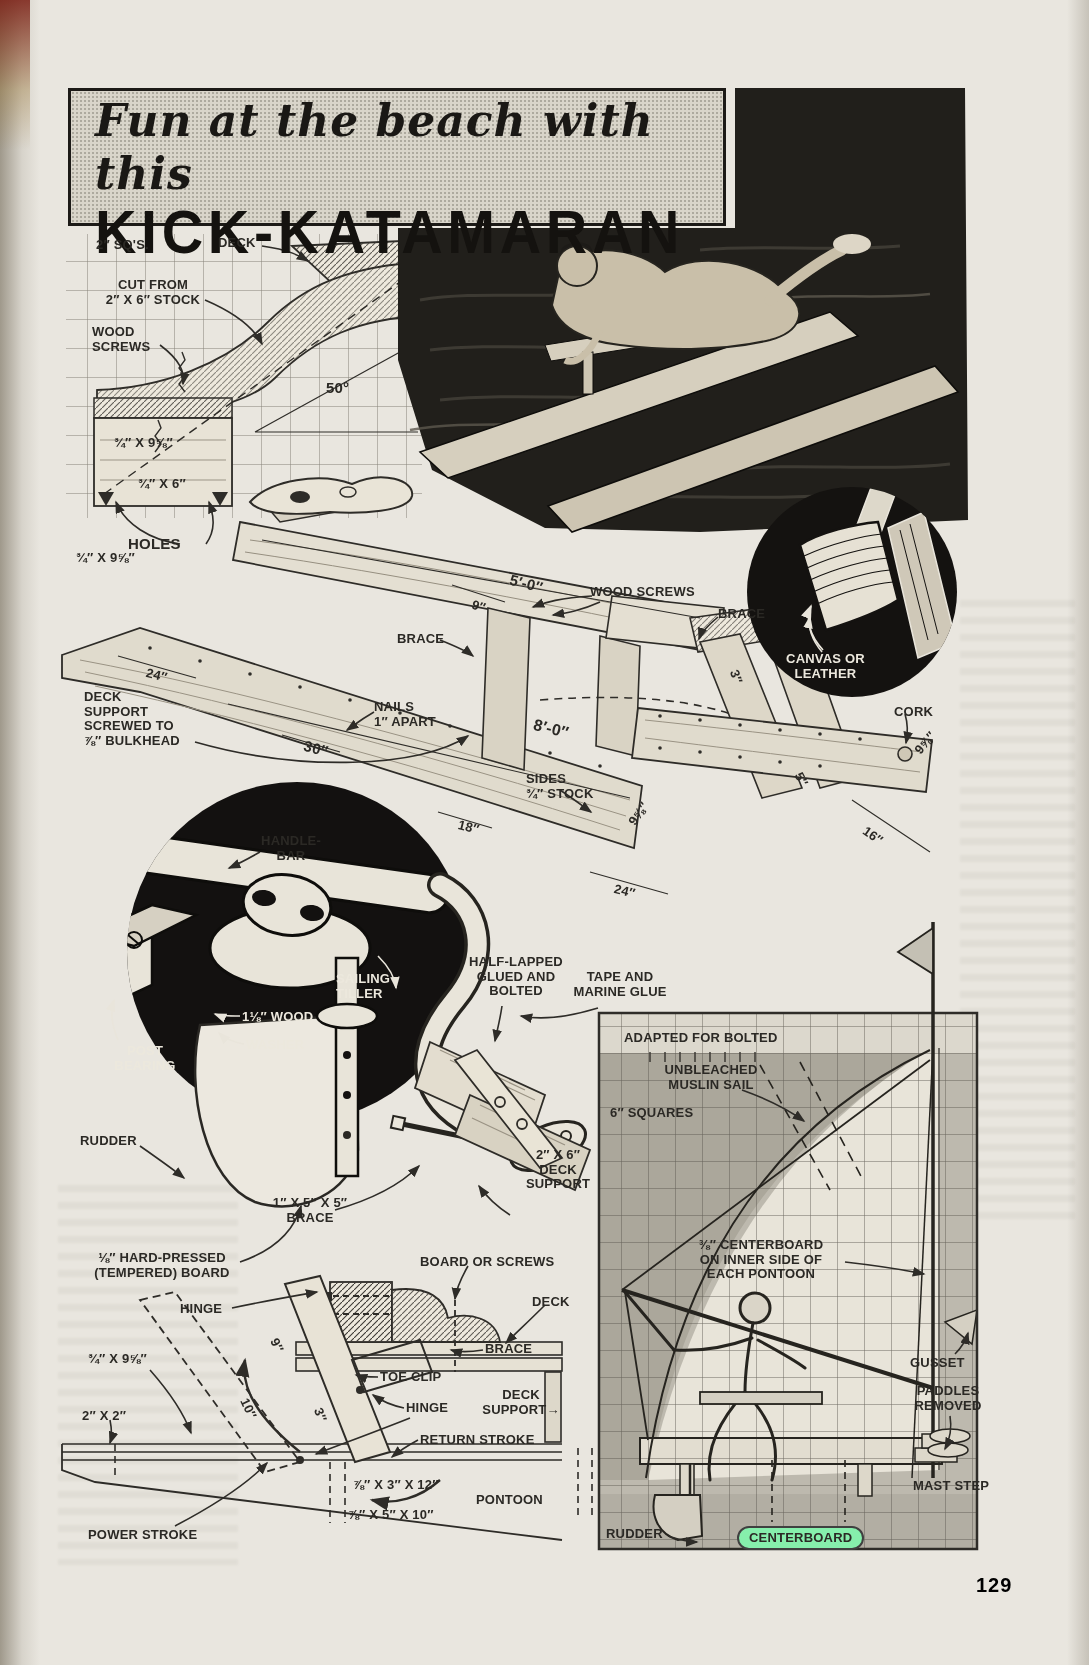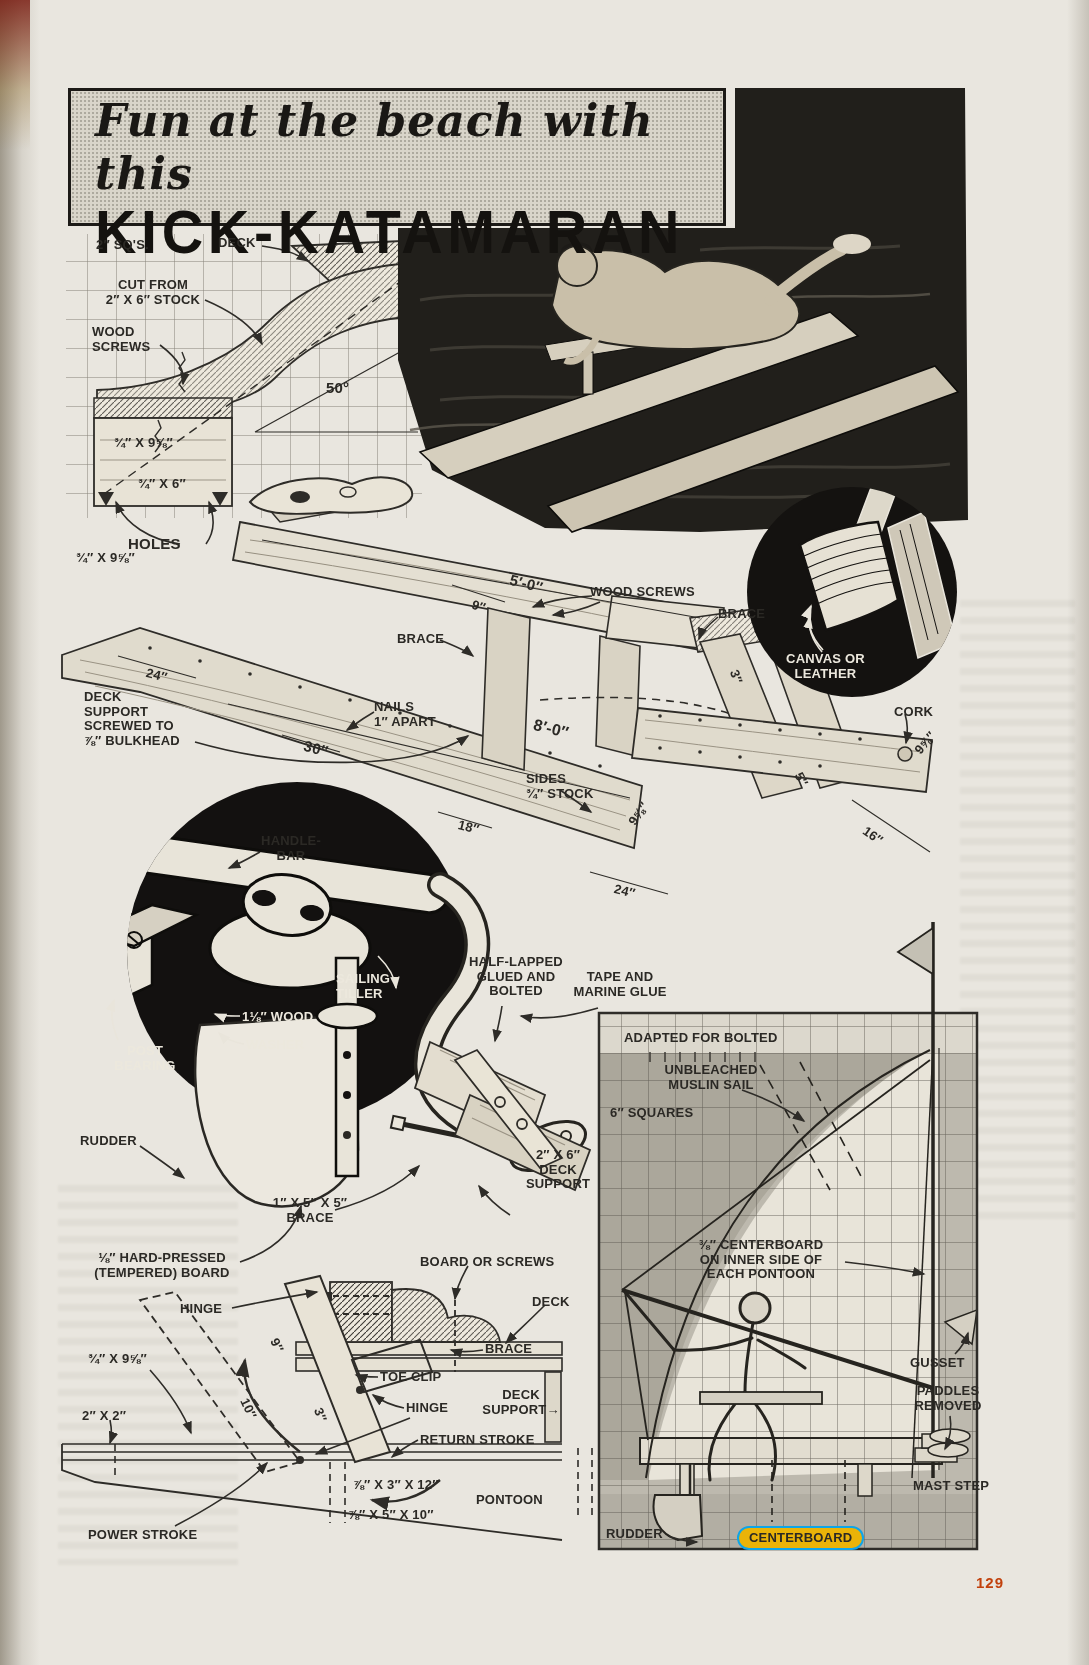--- a/index.html
+++ b/index.html
@@ -20,24 +20,24 @@
     background-image:radial-gradient(rgba(92,88,78,.35) 1px,transparent 1.4px);
     background-size:4px 4px;}
   .title-script{font-family:"DejaVu Serif",serif;font-style:italic;font-weight:bold;
     font-size:44px;color:#1a1815;letter-spacing:1px;line-height:1.2;}
   .title-main{font-size:61px;font-weight:bold;letter-spacing:5px;color:#14120f;
     transform:scaleX(.94);transform-origin:left;line-height:1;margin-top:1px;white-space:nowrap;}
   #annotations{position:absolute;left:0;top:0;width:100%;height:100%;z-index:3;}
   .ann{position:absolute;font-size:13px;font-weight:bold;color:#2b2925;line-height:1.12;
     letter-spacing:.2px;white-space:pre-line;transform-origin:left top;}
   .ann.light{color:#ece8dd;}
-  .ann.pill{background:#eab308;border:2px solid #0ea5e9;border-radius:12px;
+  .ann.pill{background:#86efac;border:2px solid #404040;border-radius:12px;
     padding:2px 10px;line-height:1.25;}
-  .pagenum{position:absolute;left:976px;top:1574px;z-index:3;font-size:15px;
-    font-weight:bold;color:#c2410c;letter-spacing:1px;}
+  .pagenum{position:absolute;left:976px;top:1574px;z-index:3;font-size:20px;
+    font-weight:bold;color:#000000;letter-spacing:1px;}
 </style>
 </head>
 <body>
 
 <div class="sheet">
   <div class="edge-left"></div>
   <div class="edge-left-top"></div>
   <div class="edge-right"></div>
   <div class="ghost" style="left:960px;top:600px;width:115px;height:620px;"></div>
   <div class="ghost" style="left:58px;top:1185px;width:180px;height:380px;"></div>

